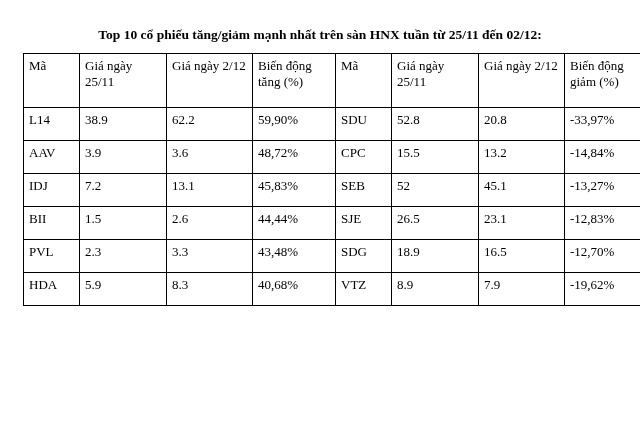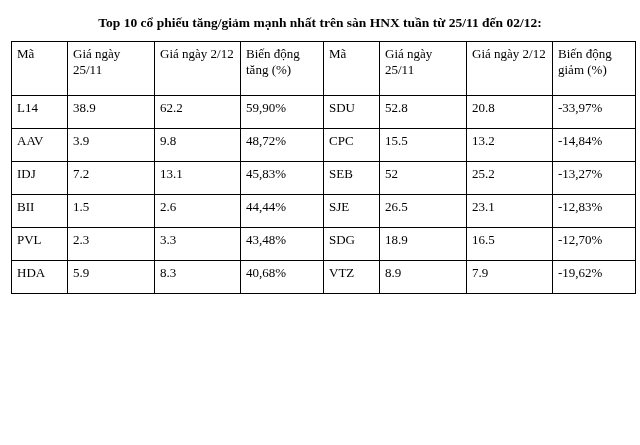--- a/index.html
+++ b/index.html
@@ -11,21 +11,21 @@
     width: 640px;
     height: 445px;
     font-family: "Liberation Serif", serif;
     color: #000000;
     overflow: hidden;
   }
   .page {
     width: 640px;
     height: 445px;
     box-sizing: border-box;
-    padding: 3px;
+    padding: 15px;
     position: relative;
   }
   .title {
     font-family: "Liberation Serif", serif;
     font-size: 13.5px;
     font-weight: bold;
     text-align: center;
     padding: 12px 10px 10px 10px;
     line-height: 1.2;
   }
@@ -102,35 +102,35 @@
             <td>62.2</td>
             <td>59,90%</td>
             <td>SDU</td>
             <td>52.8</td>
             <td>20.8</td>
             <td>-33,97%</td>
           </tr>
           <tr>
             <td>AAV</td>
             <td>3.9</td>
-            <td>9.8</td>
+            <td>3.6</td>
             <td>48,72%</td>
             <td>CPC</td>
             <td>15.5</td>
             <td>13.2</td>
             <td>-14,84%</td>
           </tr>
           <tr>
             <td>IDJ</td>
             <td>7.2</td>
             <td>13.1</td>
             <td>45,83%</td>
             <td>SEB</td>
             <td>52</td>
-            <td>25.2</td>
+            <td>45.1</td>
             <td>-13,27%</td>
           </tr>
           <tr>
             <td>BII</td>
             <td>1.5</td>
             <td>2.6</td>
             <td>44,44%</td>
             <td>SJE</td>
             <td>26.5</td>
             <td>23.1</td>

